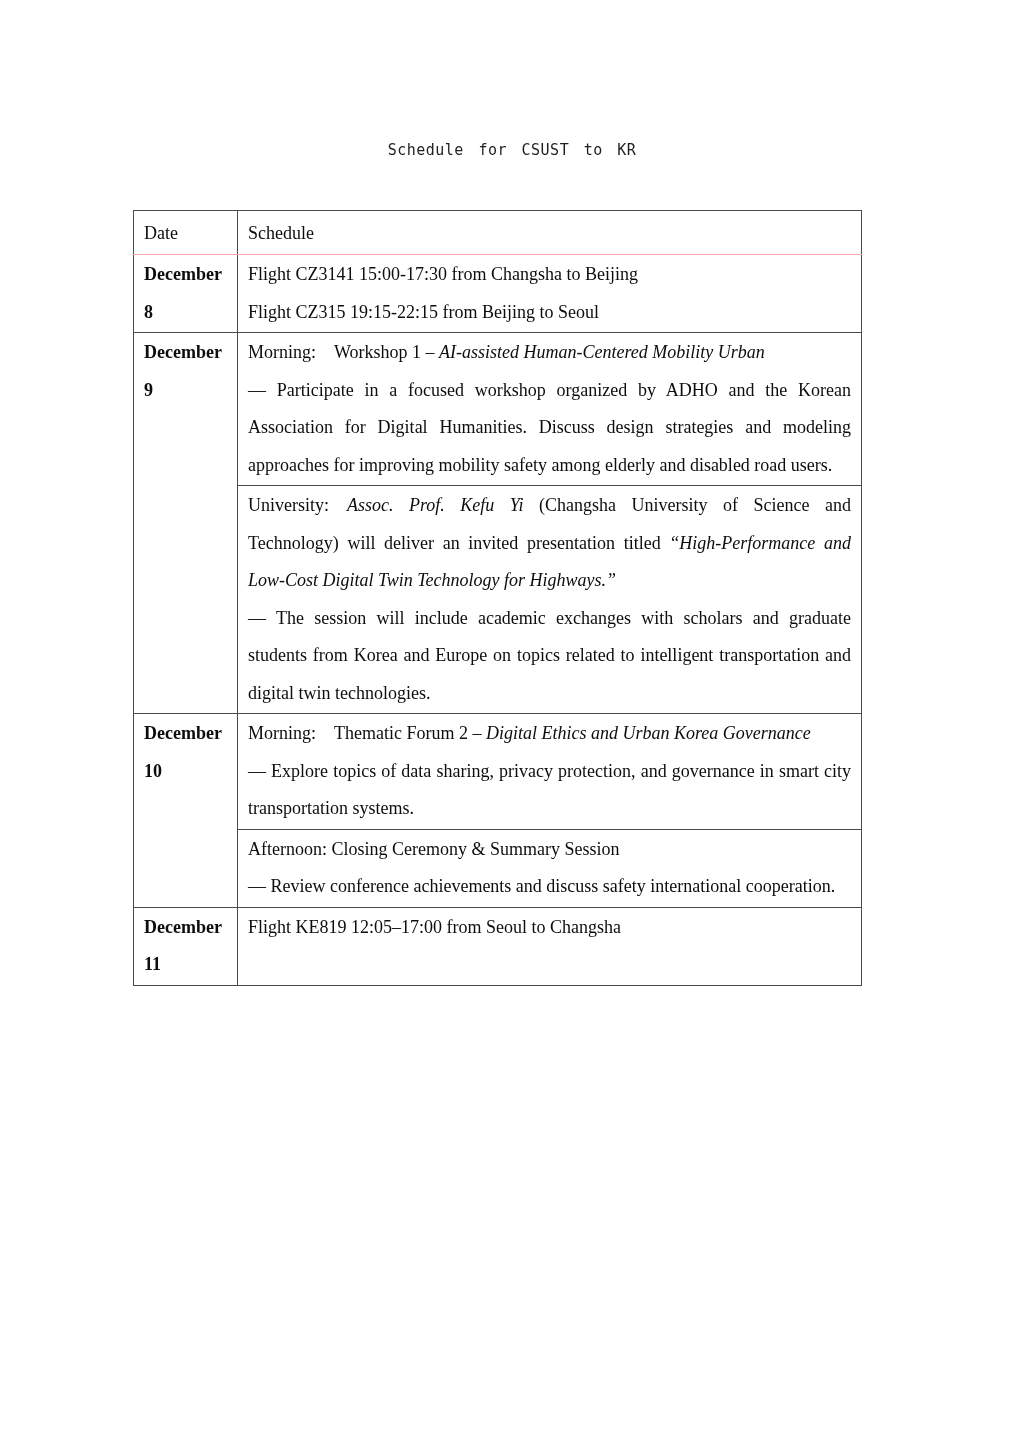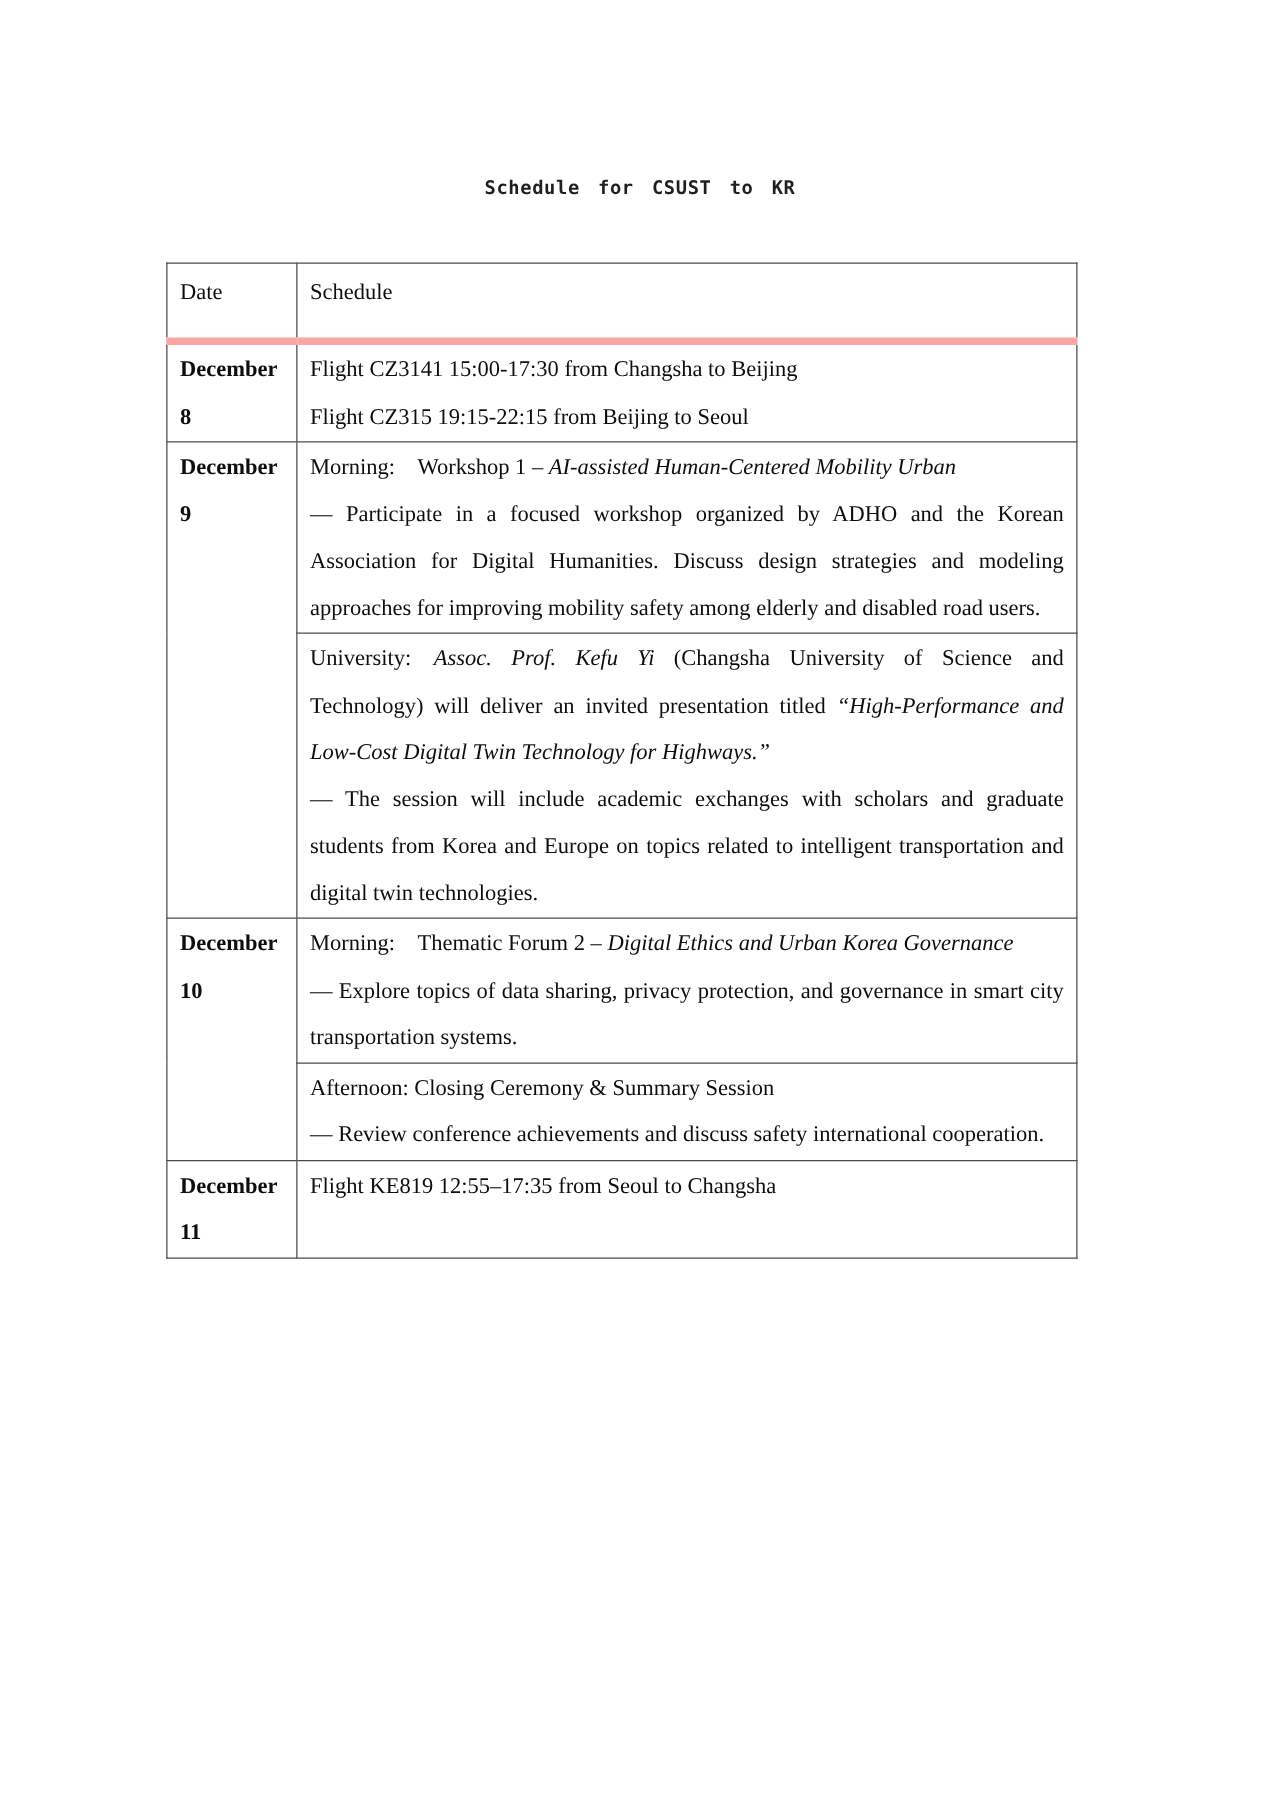--- a/index.html
+++ b/index.html
@@ -15,21 +15,21 @@
     color: #0d0d0d;
     overflow: hidden;
   }
   .doc-title {
     margin: 0;
     padding-top: 141px;
     width: 1024px;
     text-align: center;
     font-family: "DejaVu Sans Mono", monospace;
     font-size: 15px;
-    font-weight: 700;
+    font-weight: 400;
     line-height: 19px;
     letter-spacing: 0.5px;
     word-spacing: 5px;
     color: #1f1f1f;
   }
   table.schedule-table {
     border-collapse: collapse;
     table-layout: fixed;
     width: 728px;
     margin: 50px 0 0 133px;
@@ -39,23 +39,23 @@
   td {
     border: 1px solid #4b4b4b;
     vertical-align: top;
     padding: 1px 10px;
     font-size: 18px;
     line-height: 37.5px;
     background: #ffffff;
   }
   thead td.header-cell {
     padding-top: 3px;
-    padding-bottom: 18px;
+    padding-bottom: 2px;
     line-height: 38px;
-    border-bottom: 6px solid #fca5a5;
+    border-bottom: 1px solid #fca5a5;
   }
   td.date-cell {
     line-height: 37.5px;
     font-weight: bold;
   }
   td.schedule-cell p {
     margin: 0;
     text-align: justify;
   }
   td.schedule-cell p em {
@@ -109,18 +109,18 @@
         </tr>
         <tr>
           <td class="schedule-cell">
             <p><span>Afternoon: Closing Ceremony &amp; Summary Session</span></p>
             <p><span>— Review conference achievements and discuss safety international cooperation.</span></p>
           </td>
         </tr>
         <tr>
           <td class="date-cell" rowspan="1">December 11</td>
           <td class="schedule-cell">
-            <p><span>Flight KE819 12:55–17:35 from Seoul to Changsha</span></p>
+            <p><span>Flight KE819 12:05–17:00 from Seoul to Changsha</span></p>
           </td>
         </tr>
       </tbody>
   </table>
 </div>
 
 </body></html>

